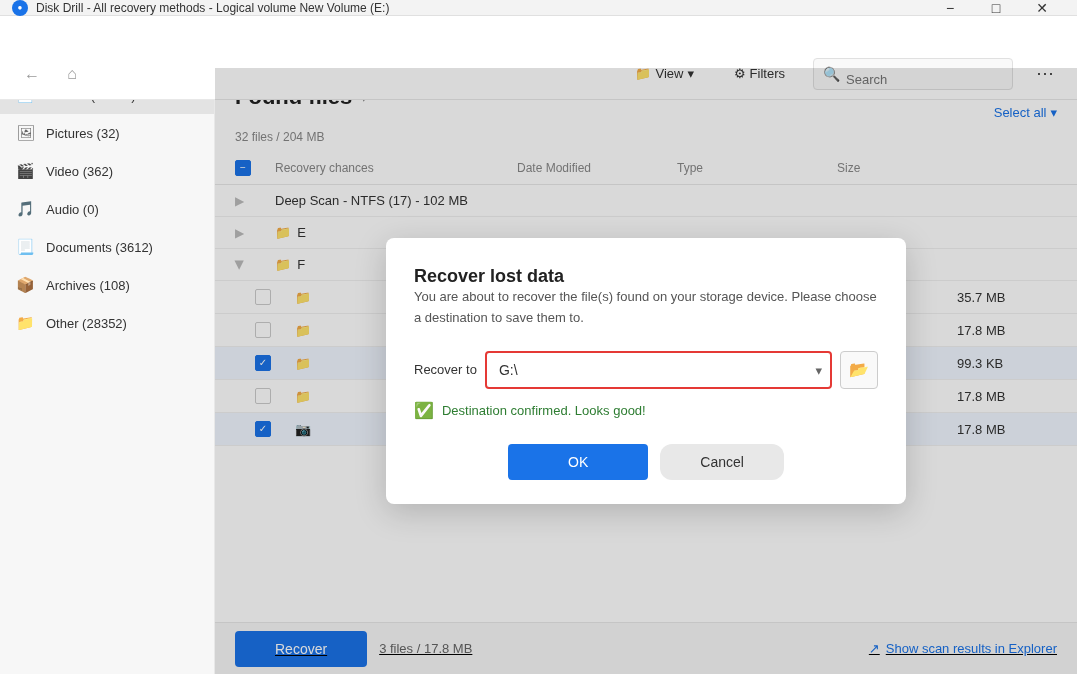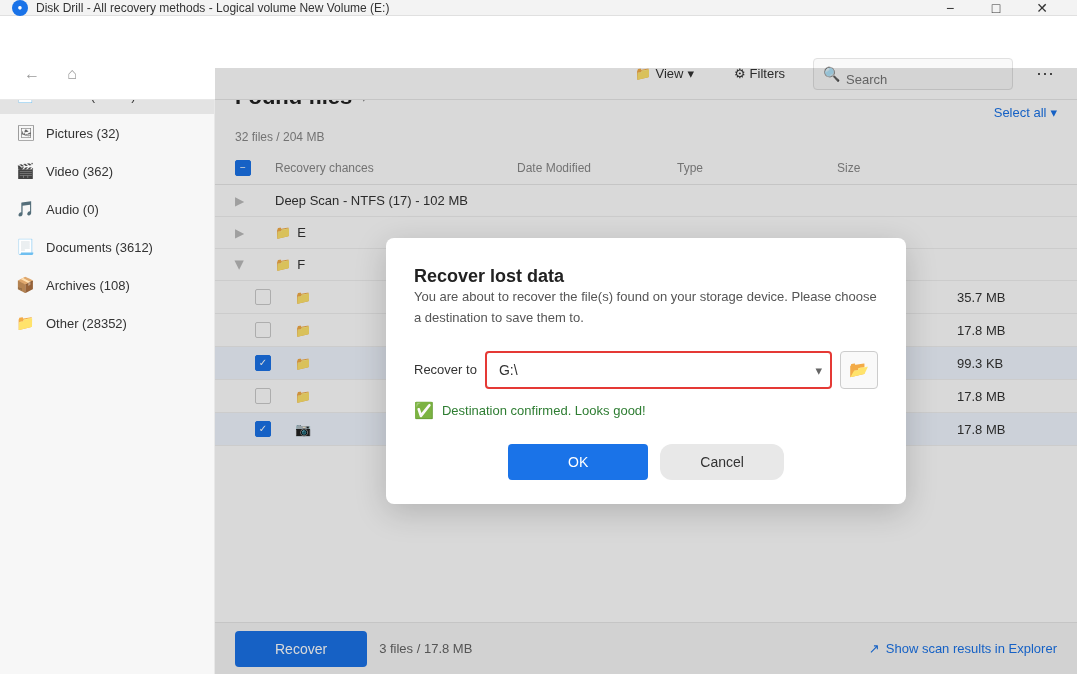--- a/index.html
+++ b/index.html
@@ -166,20 +166,21 @@
     
     .bottom-bar {
       height: 52px;
       background: #f7f7f7;
       border-top: 1px solid #e8e8e8;
       display: flex;
       align-items: center;
       padding: 0 20px;
       flex-shrink: 0;
       gap: 12px;
+      text-decoration: underline;
     }
     .recover-btn {
       background: #1a73e8;
       color: #fff;
       border: none;
       border-radius: 4px;
       padding: 10px 40px;
       font-size: 14px;
       font-weight: 500;
       cursor: pointer;

